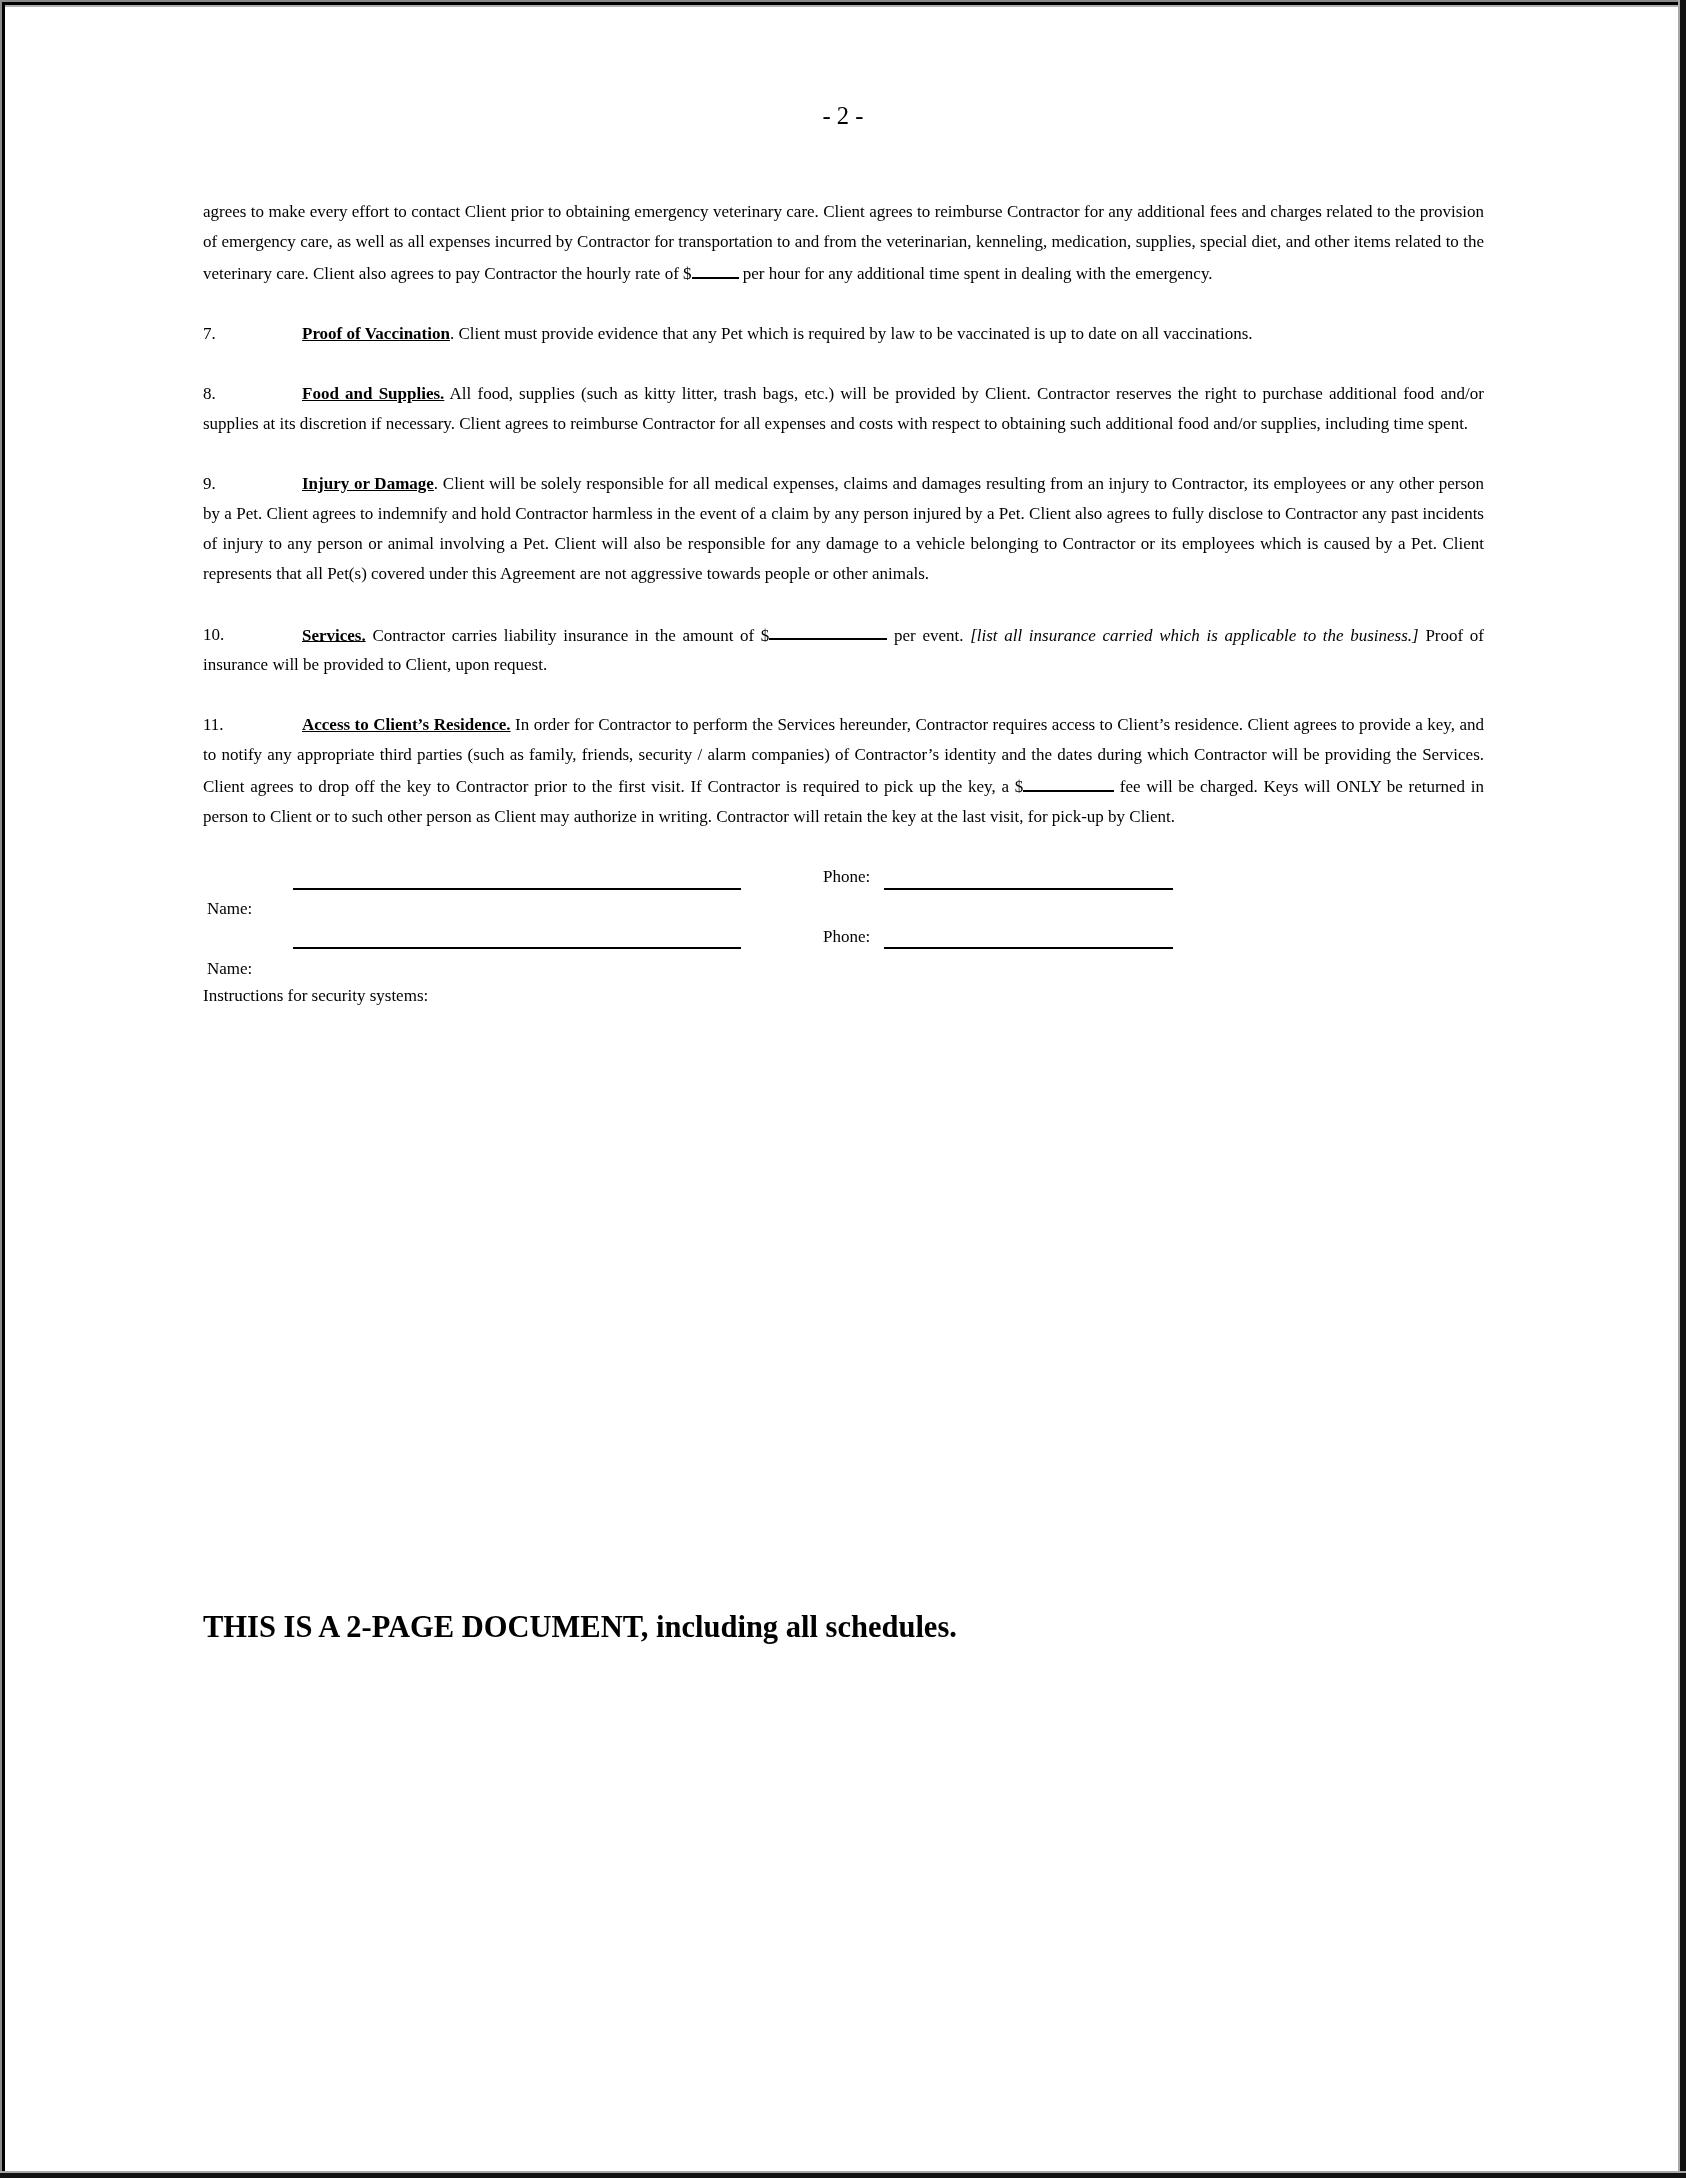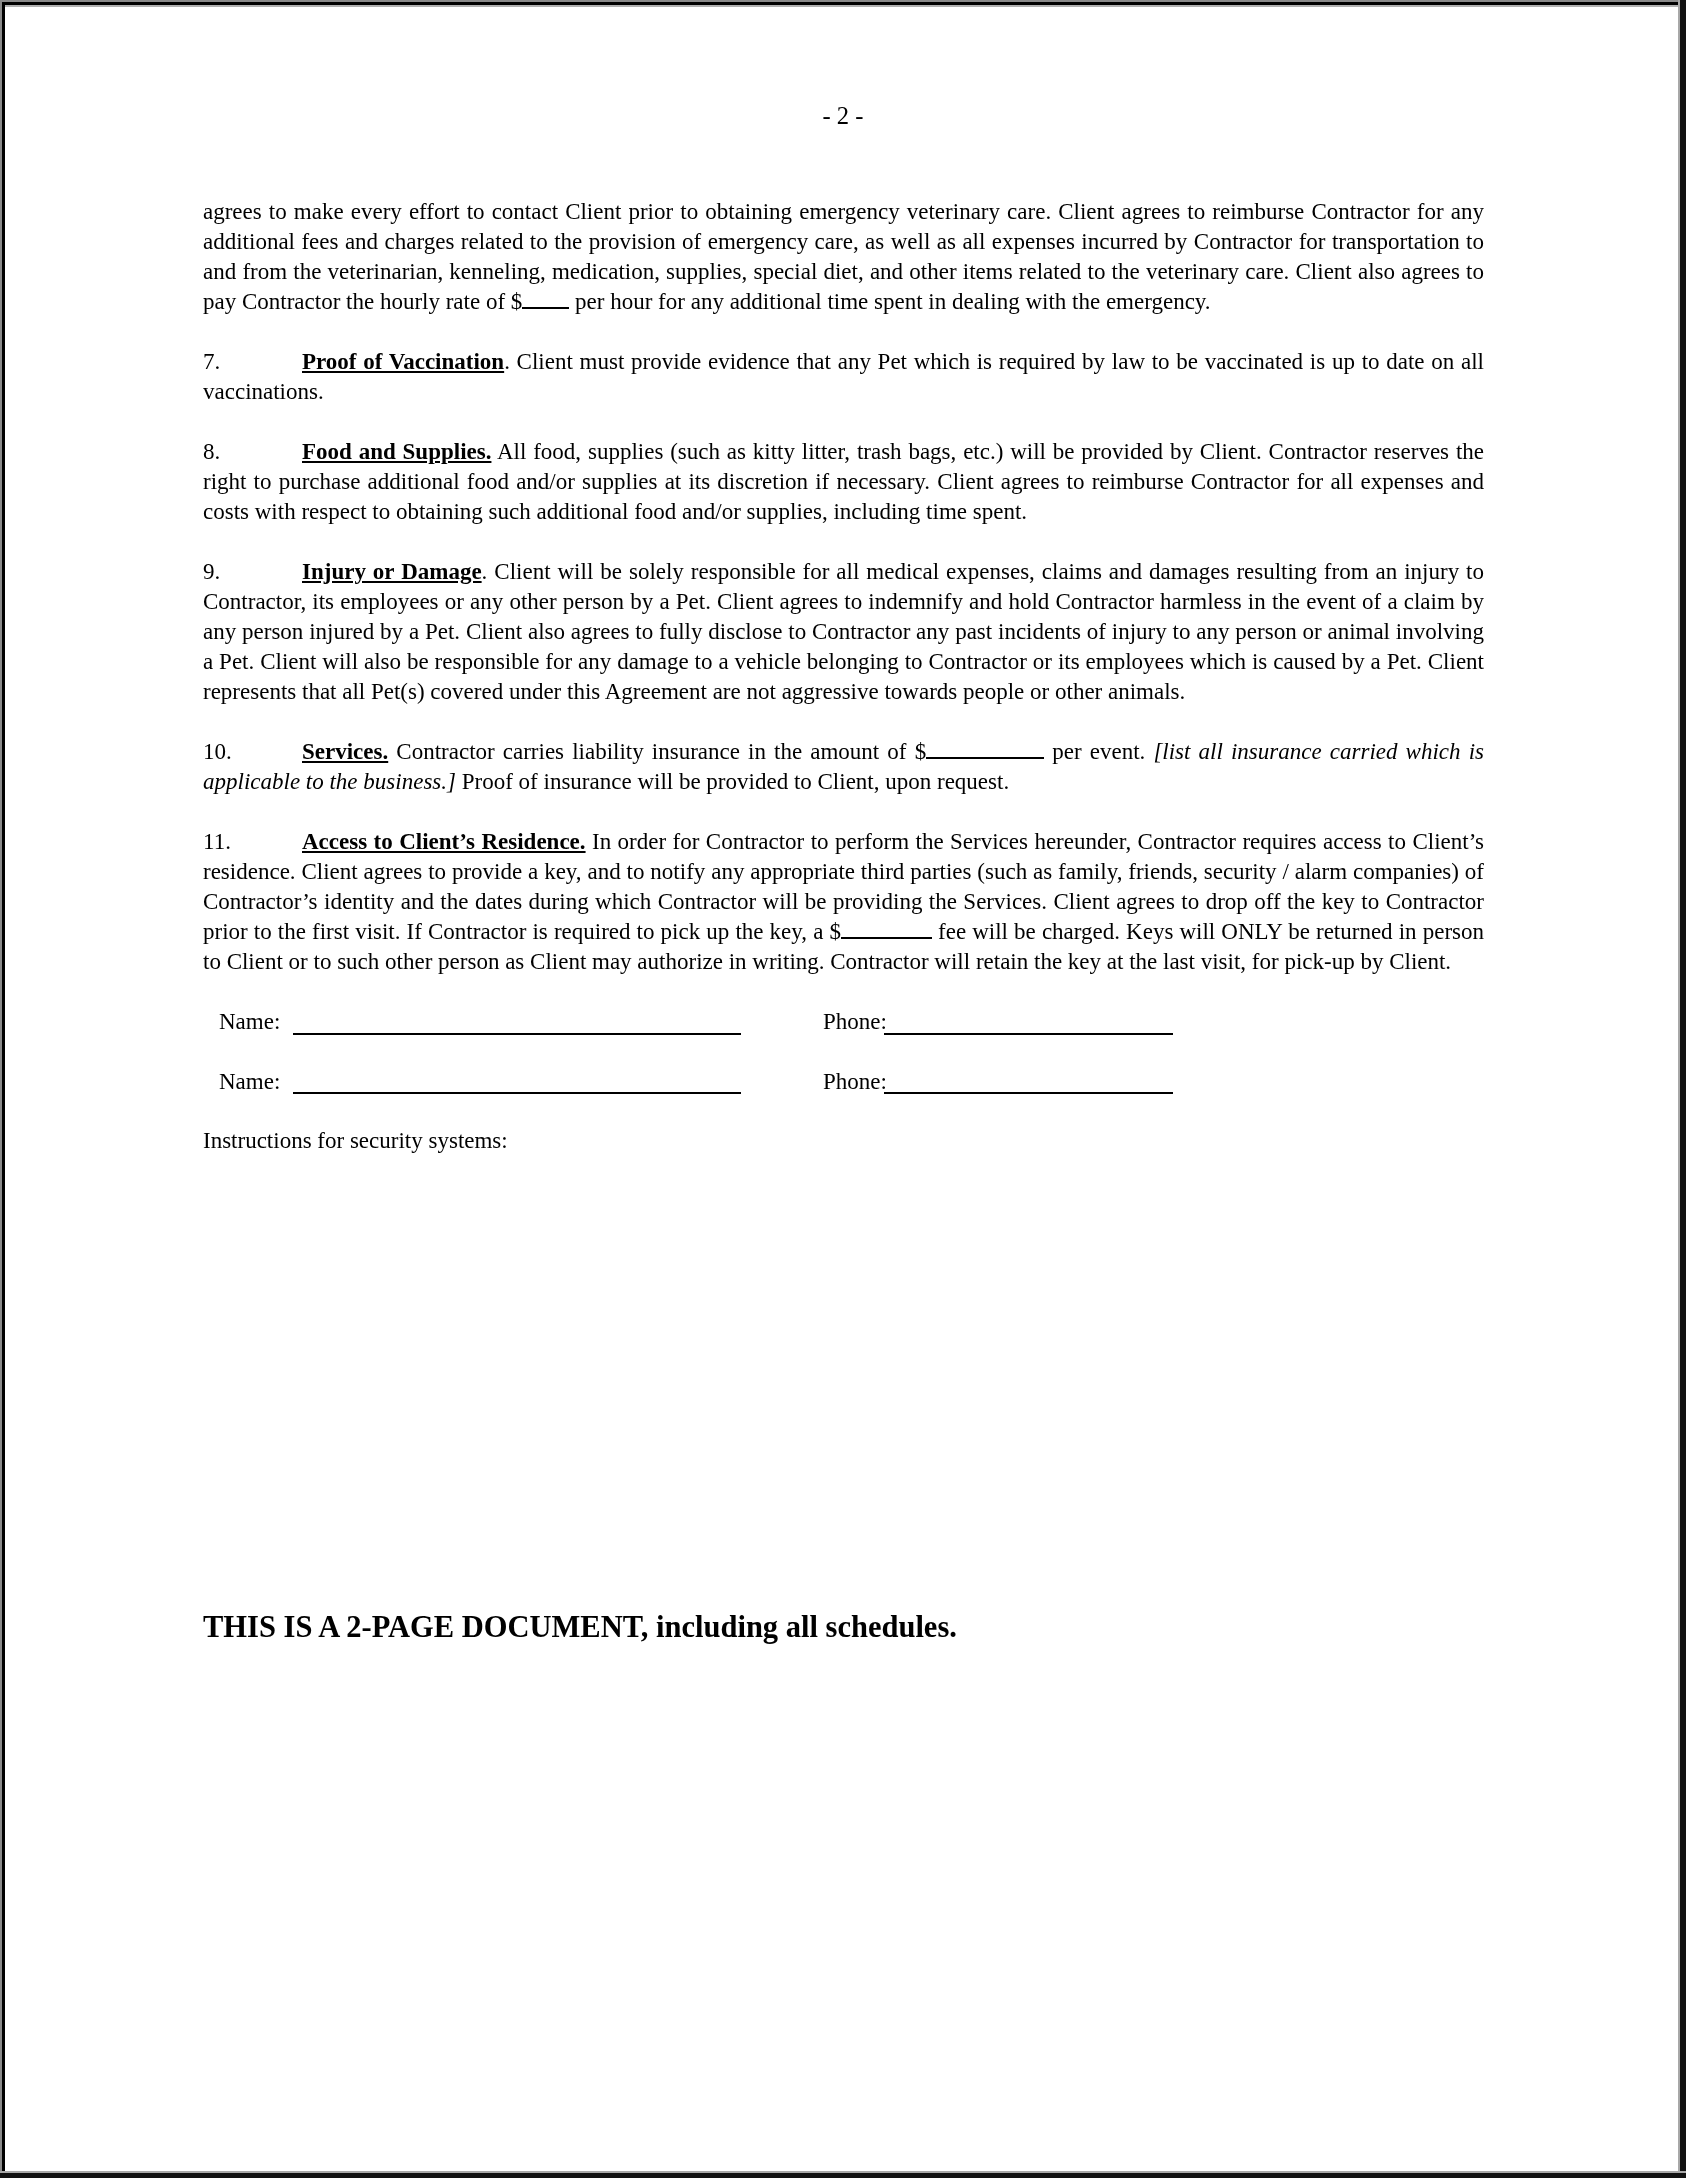--- a/index.html
+++ b/index.html
@@ -8,34 +8,34 @@
   .edge-top-outer { position:absolute; left:0; top:0; width:1686px; height:2px; background:#8a8a8a; }
   .edge-top { position:absolute; left:0; top:2px; width:1686px; height:3px; background:#000; }
   .edge-top-inner { position:absolute; left:0; top:4.9px; width:1686px; height:2px; background:#b0b0b0; }
   .edge-left-outer { position:absolute; left:0; top:0; width:2px; height:2179px; background:#8a8a8a; }
   .edge-left { position:absolute; left:2px; top:2px; width:3px; height:2177px; background:#000; }
   .edge-right { position:absolute; right:0; top:0; width:5.9px; height:2179px; background:#111; border-left:2px solid #a8a8a8; box-sizing:content-box; }
   .edge-bottom { position:absolute; left:0; bottom:0; width:1686px; height:5.9px; background:#111; border-top:2px solid #a8a8a8; box-sizing:content-box; }
 
   .page-number { position:absolute; top:102px; left:0; width:1686px; text-align:center; font-size:24.6px; }
 
-  .content { position:absolute; left:203px; top:197px; width:1281px; font-size:23px; line-height:30px; }
+  .content { position:absolute; left:203px; top:197px; width:1281px; font-size:17px; line-height:30px; }
   .para { text-align:justify; margin:0 0 30px 0; }
   .num { display:inline-block; width:99px; }
   .heading { font-weight:bold;text-decoration:underline; }
   .it { font-style:italic; }
   .blank { display:inline-block; border-bottom:2px solid #000; height:19.7px; vertical-align:baseline; }
   .blank.short { width:47px; }
   .blank.med { width:118px; }
   .blank.fee { width:91px; }
 
   .field-row { position:relative; height:29.6px; margin-bottom:30px; }
   .field-label { position:absolute; top:0; }
   .field-line { position:absolute; top:25.6px; height:2px; background:#000; }
-  .lbl-name { left:16px; }
+  .lbl-name { left:4px;margin-top:32px; }
   .line-name { left:90px; width:448px; }
   .lbl-phone { left:620px;text-align:right; }
   .line-phone { left:681px; width:289px; }
 
   .final { position:absolute; left:203px; top:1610px; font-size:30.5px; font-weight:bold; }
 </style>
 </head>
 <body>
 
 <div class="frame">

